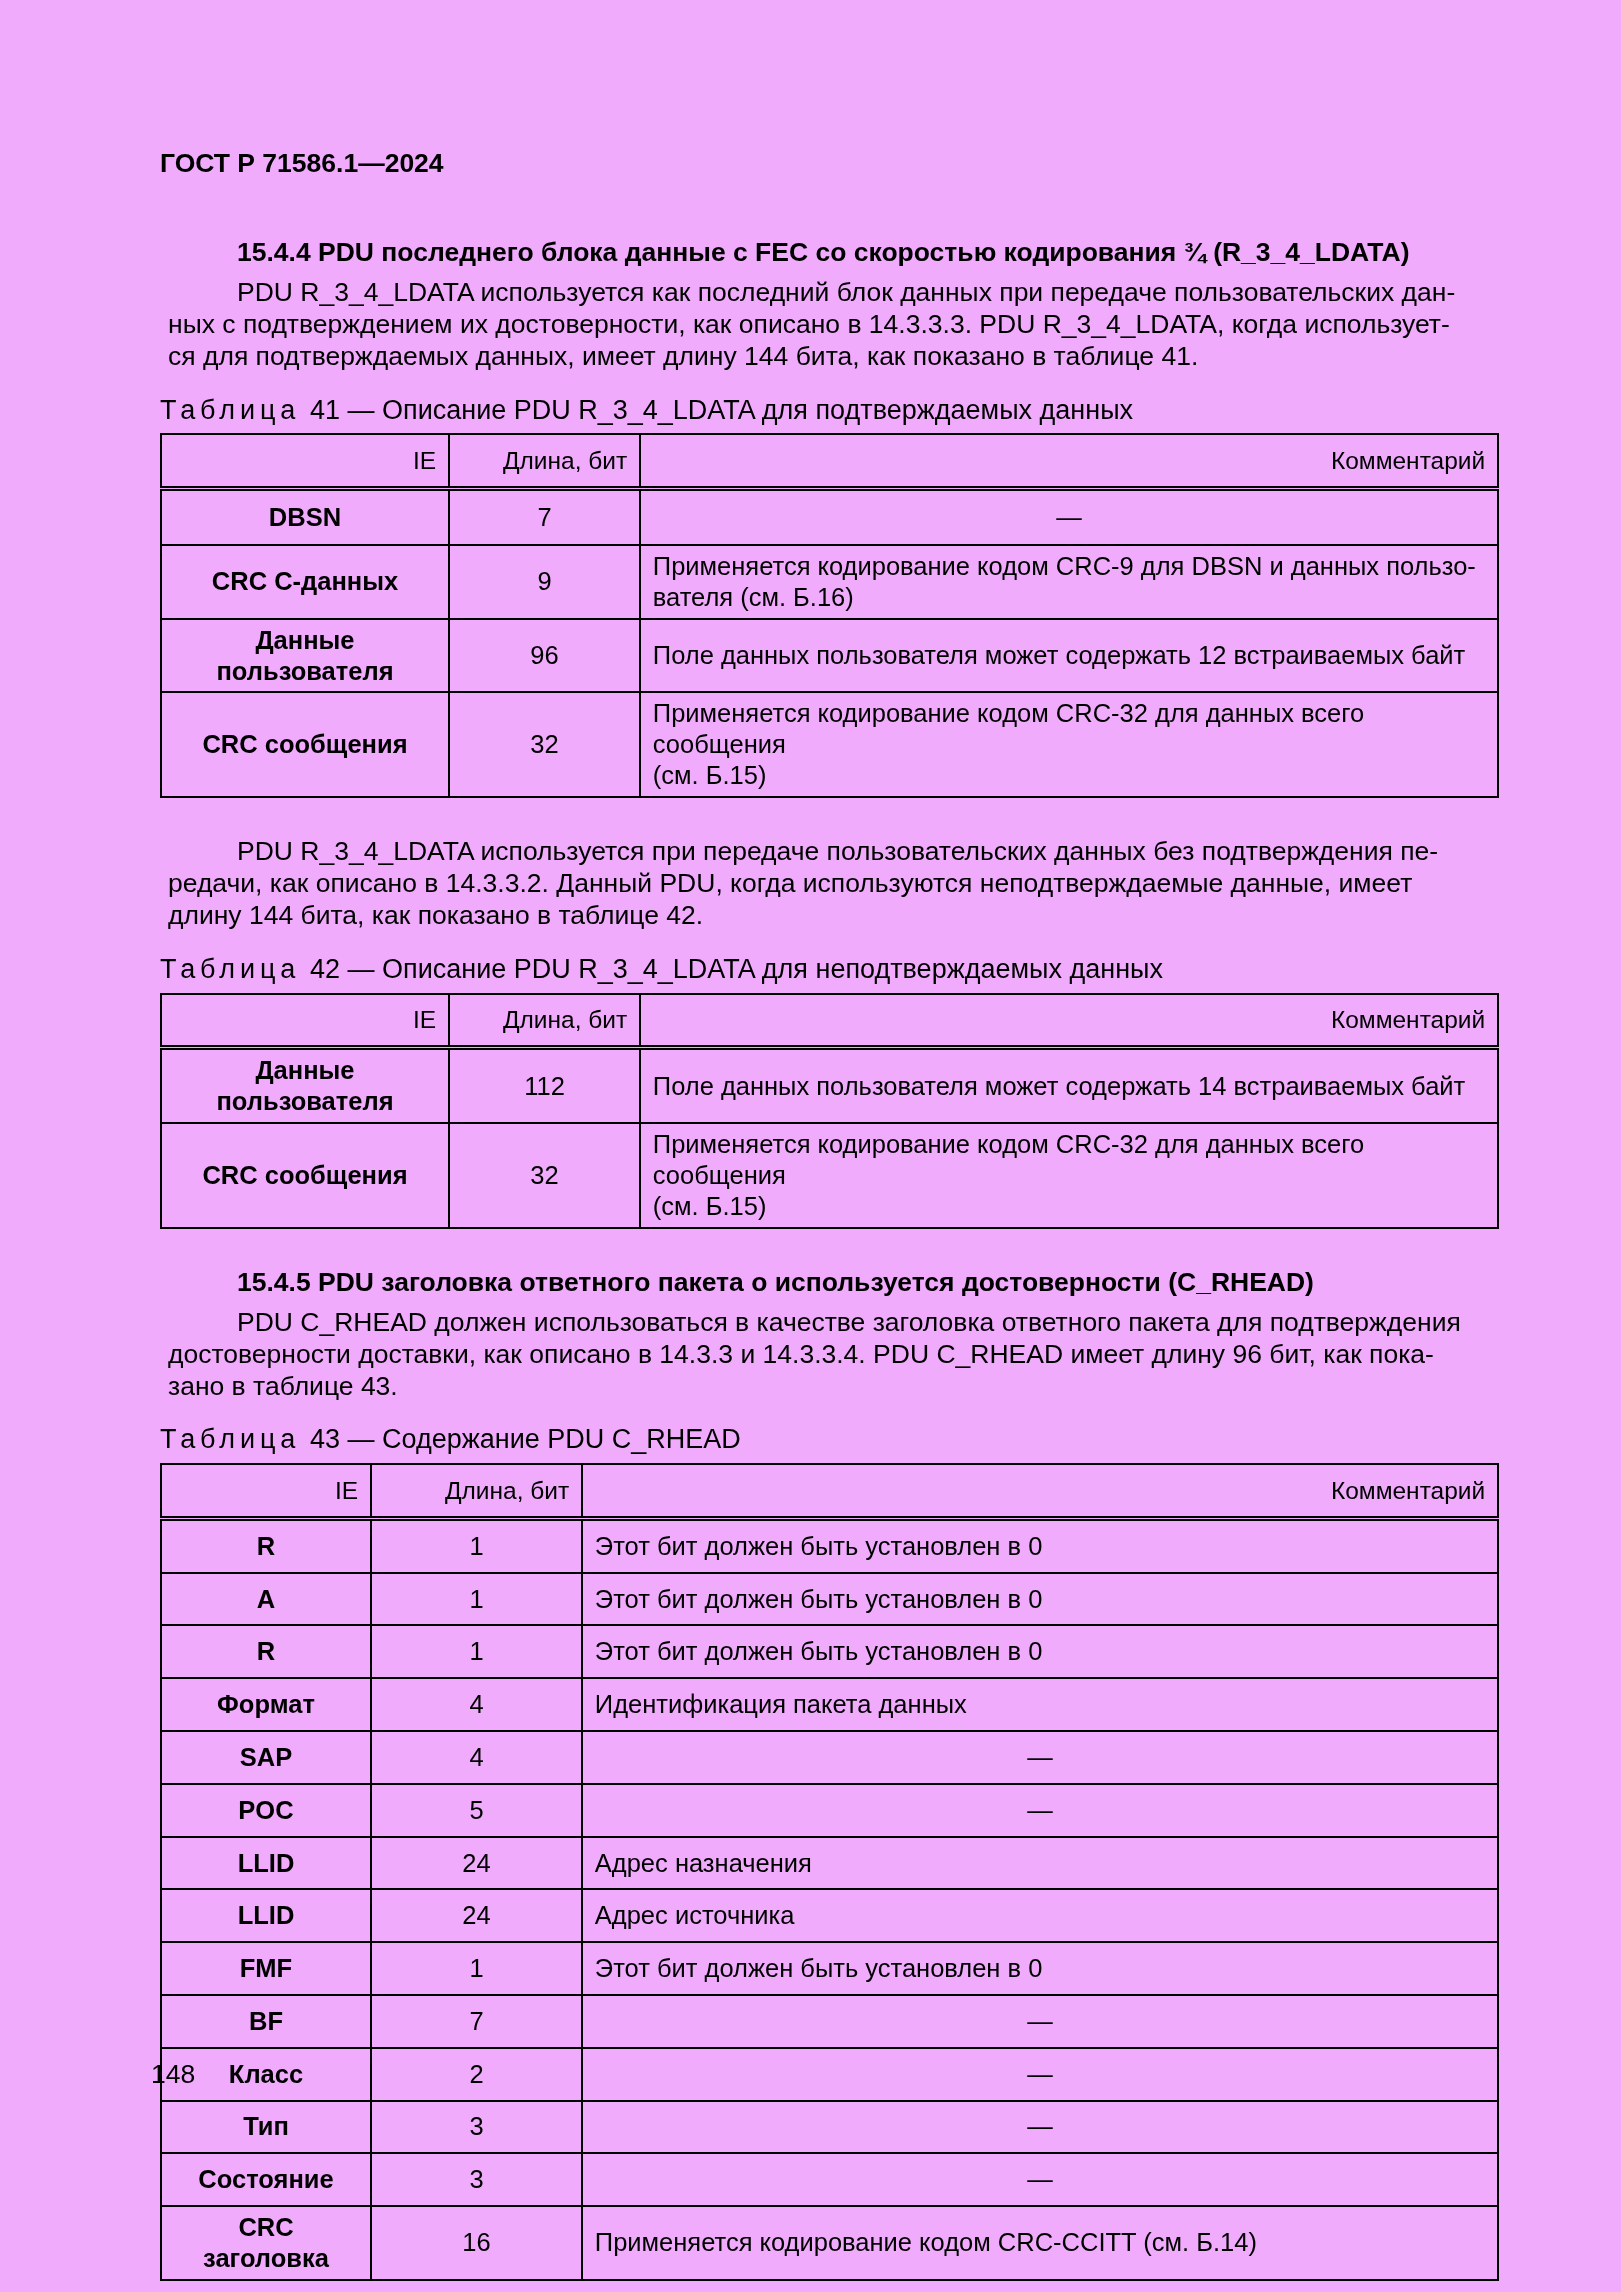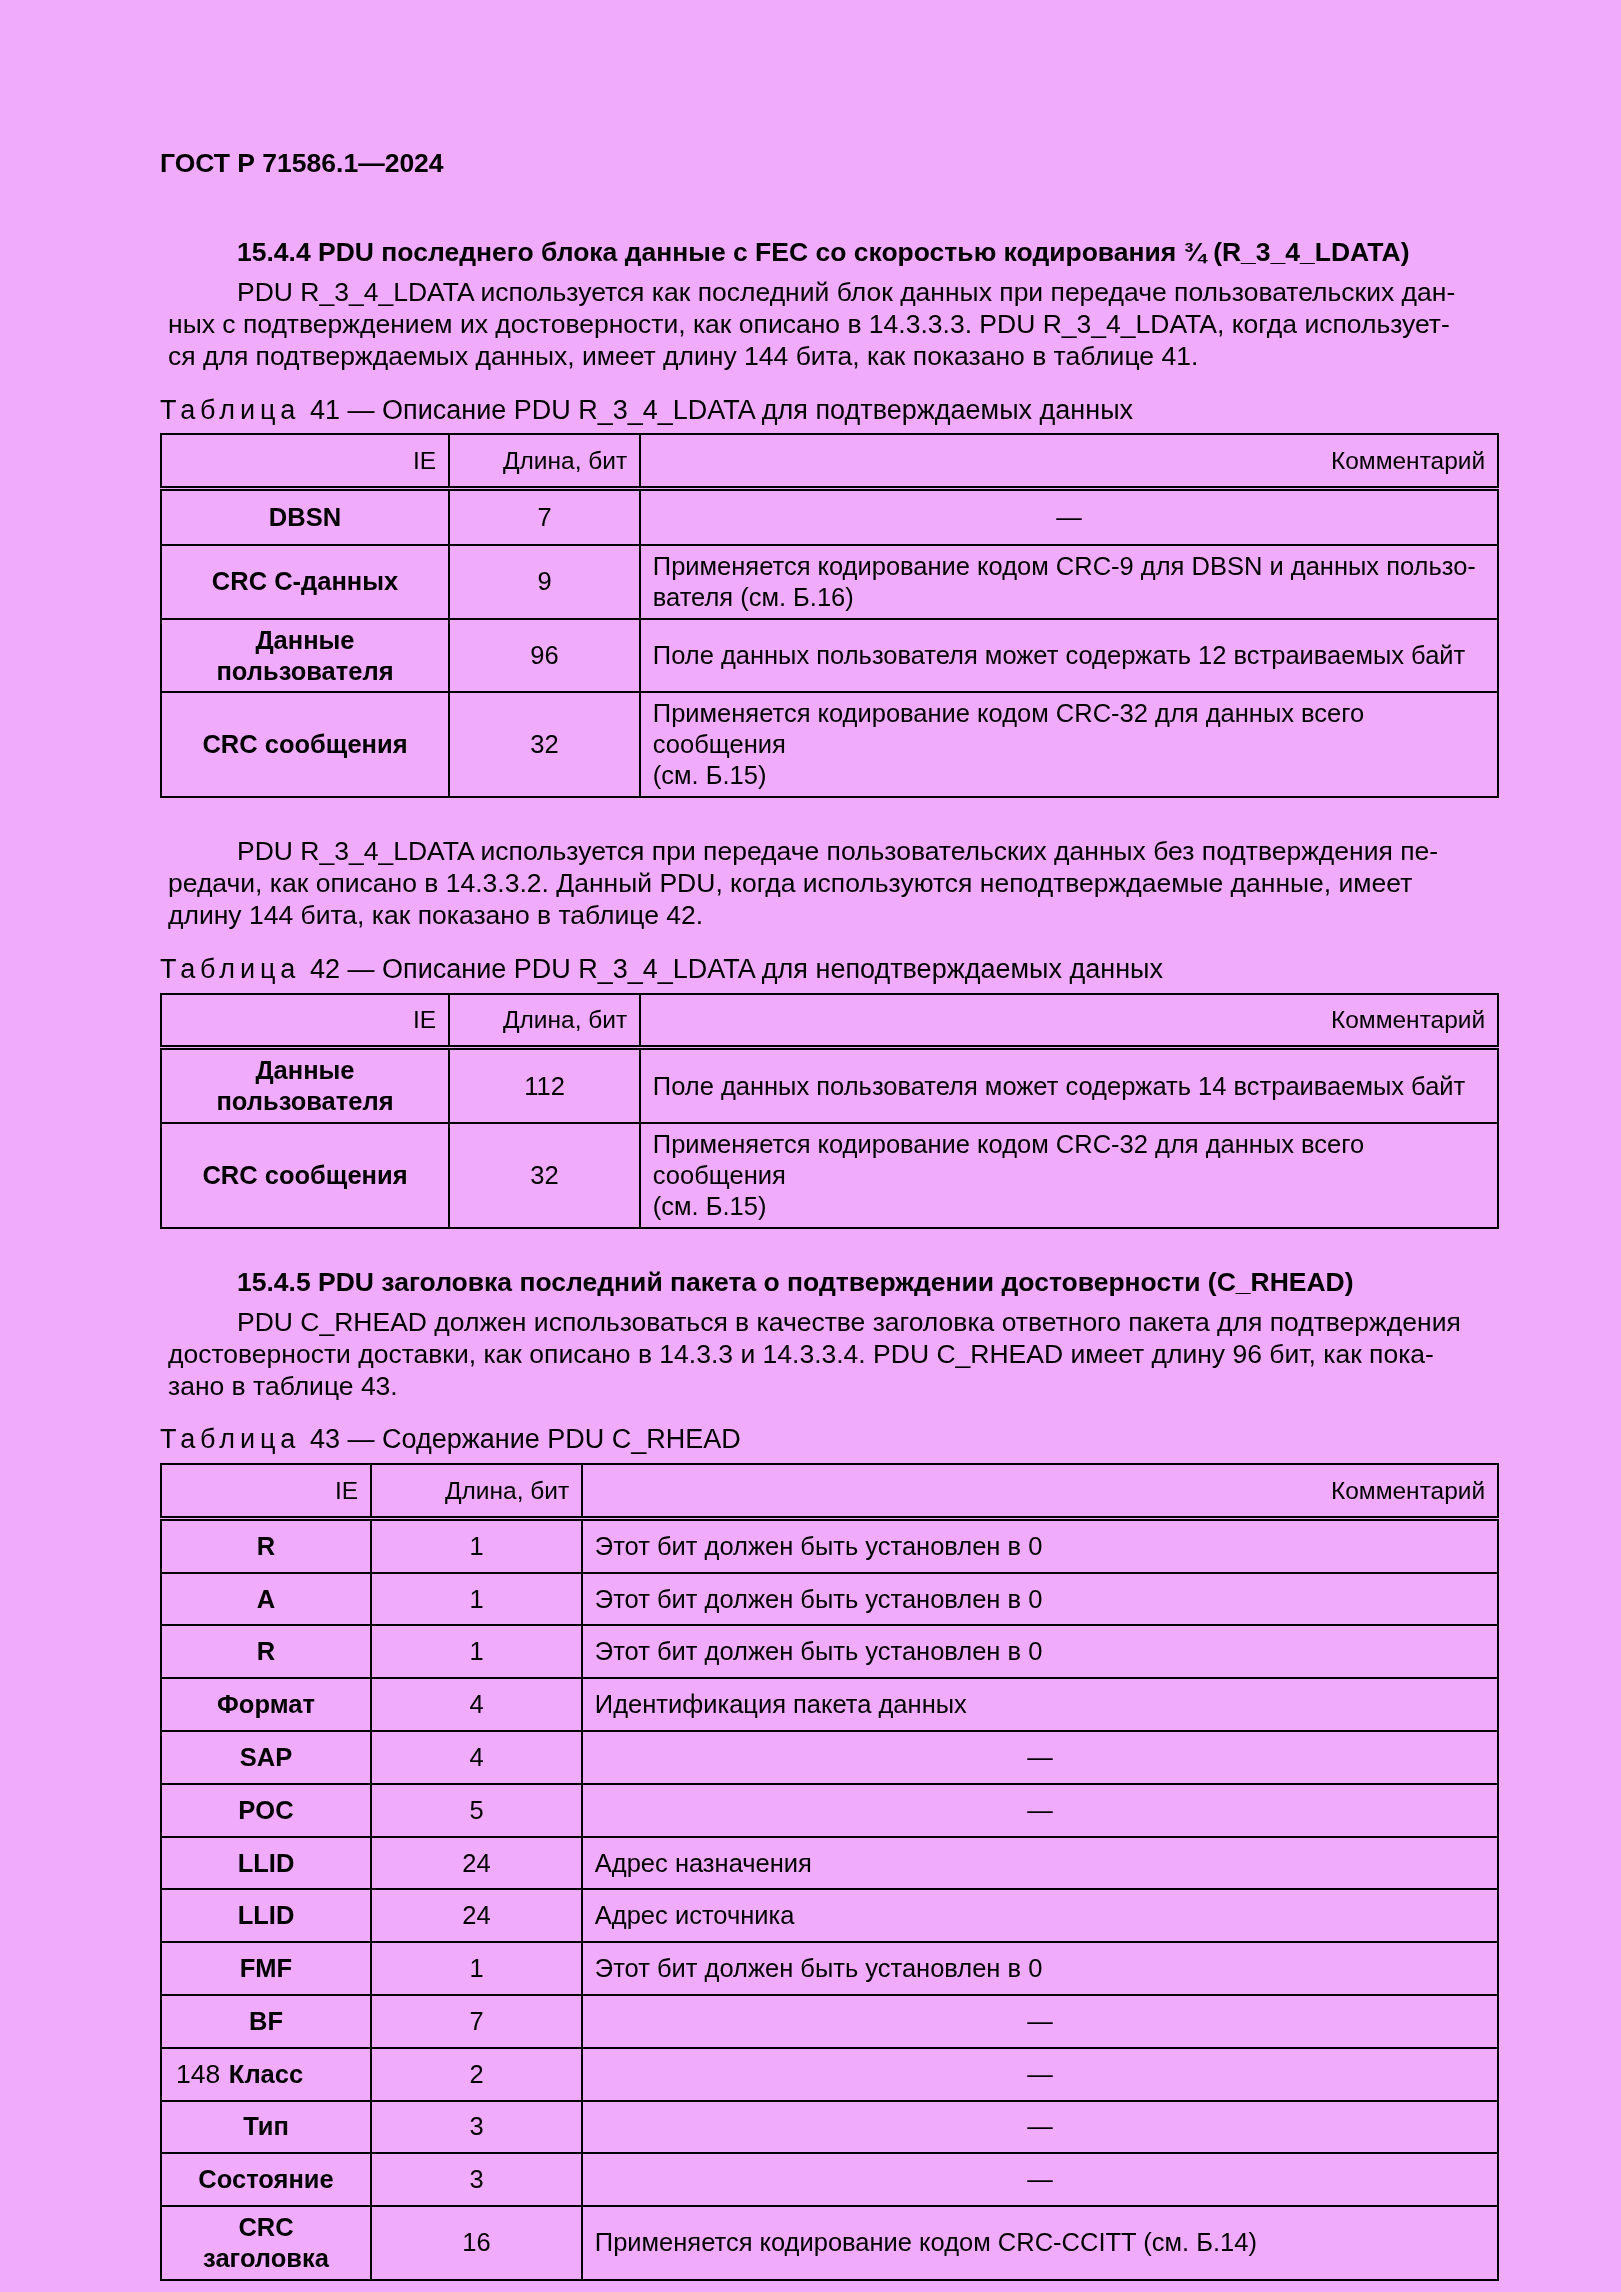--- a/index.html
+++ b/index.html
@@ -26,21 +26,21 @@
   table.t43 td{height:41px;}
   td.ie{text-align:center;font-weight:bold;}
   td.len{text-align:center;}
   td.comment{text-align:left;white-space:pre-line;}
   td.comment.dash{text-align:center;}
   .t41 col.c-ie,.t42 col.c-ie{width:288px;}
   .t41 col.c-len,.t42 col.c-len{width:191px;}
   .t43 col.c-ie{width:210px;}
   .t43 col.c-len{width:211px;}
   .spacer-mid{height:29px;}
-  .page-number{position:absolute;left:176px;top:2058px;font-size:26.5px;}
+  .page-number{position:absolute;left:151px;top:2058px;font-size:26.5px;}
 </style>
 </head>
 <body>
 
 <div class="page">
 
   <div class="doc-header">ГОСТ Р 71586.1—2024</div>
 
   <p class="sec-heading">15.4.4 PDU последнего блока данные с FEC со скоростью кодирования ¾ (R_3_4_LDATA)</p>
   <p class="para">PDU R_3_4_LDATA используется как последний блок данных при передаче пользовательских дан-
@@ -117,21 +117,21 @@
       <tr>
         <td class="ie">CRC сообщения</td>
         <td class="len">32</td>
         <td class="comment">Применяется кодирование кодом CRC-32 для данных всего сообщения
 (см. Б.15)</td>
       </tr>
     </tbody>
   </table>
 
   <div class="spacer-mid"></div>
-  <p class="sec-heading">15.4.5 PDU заголовка последний пакета о подтверждении достоверности (C_RHEAD)</p>
+  <p class="sec-heading">15.4.5 PDU заголовка ответного пакета о используется достоверности (C_RHEAD)</p>
   <p class="para">PDU C_RHEAD должен использоваться в качестве заголовка ответного пакета для подтверждения
 достоверности доставки, как описано в 14.3.3 и 14.3.3.4. PDU C_RHEAD имеет длину 96 бит, как пока-
 зано в таблице 43.</p>
 
   <p class="caption"><span class="cap-word">Таблица</span><span class="cap-rest">43 — Содержание PDU C_RHEAD</span></p>
 
   <table class="gost t43">
     <colgroup>
         <col class="c-ie">
         <col class="c-len">

